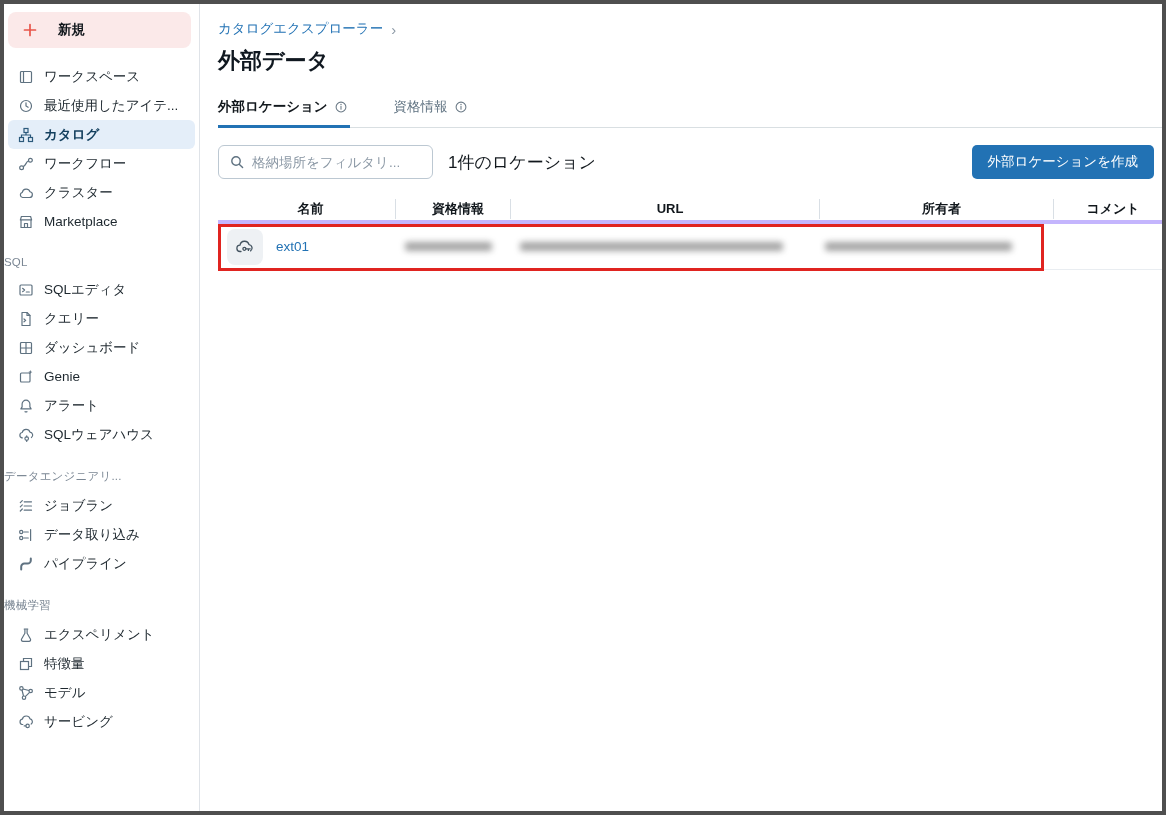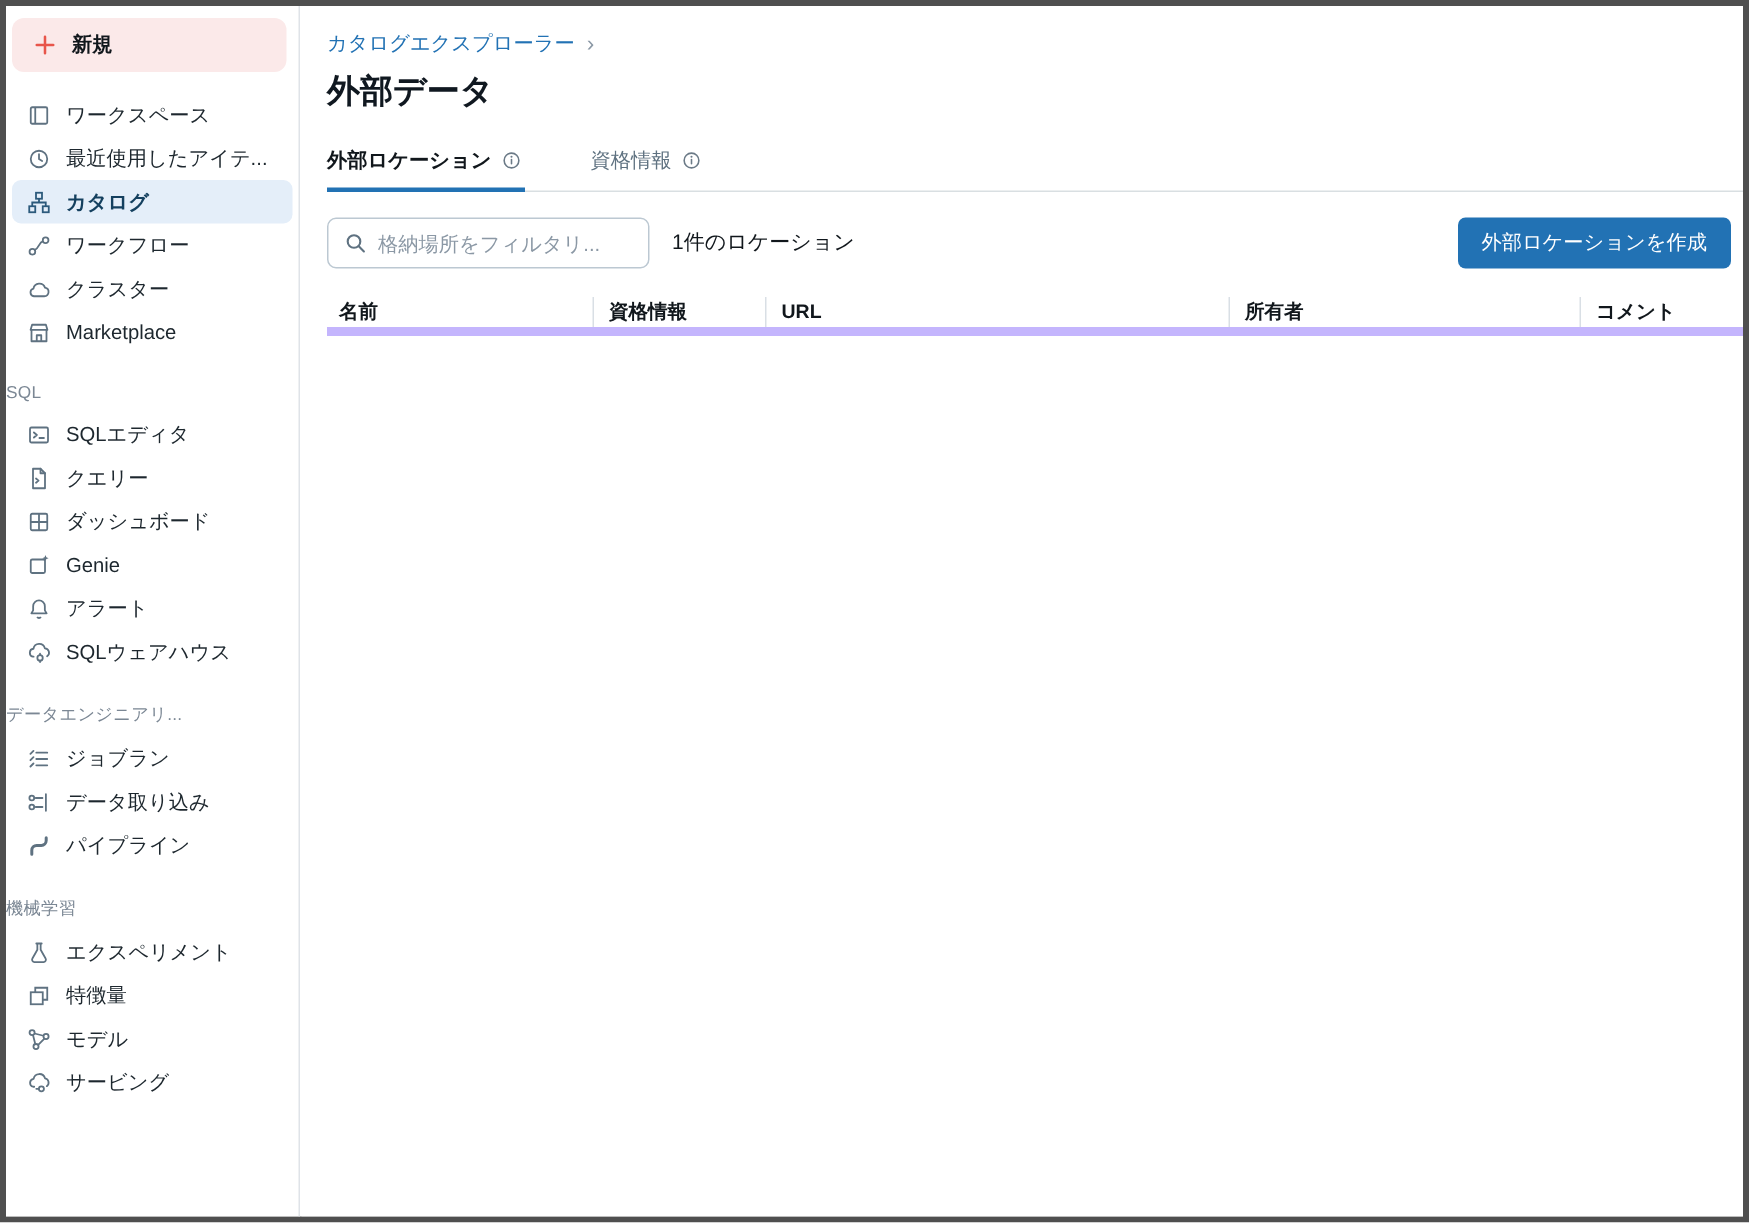--- a/index.html
+++ b/index.html
@@ -12,21 +12,21 @@
     position:relative; width:1166px; height:815px;
     border:4px solid #4f4f4f; background:#fff; overflow:hidden;
   }
   
   .sidebar {
     position:absolute; left:0; top:0; bottom:0; width:196px;
     background:#fff; border-right:1px solid #dfe3e8; overflow:hidden;
     padding-top:8px;
   }
   .new-btn {
-    display:flex; align-items:center; gap:10px;
+    display:flex; align-items:center; gap:20px;
     margin:0 6px 14px 4px; height:36px; width:183px;
     background:#fbe9e9; border:none; border-radius:8px;
     padding-left:14px; cursor:pointer;
     font-family:inherit; font-size:13.5px; font-weight:700; color:#11171c;
   }
   .new-btn .icn { color:#e8554a; }
   .nav-item {
     display:flex; align-items:center; gap:10px;
     height:29px; margin:0 4px; padding-left:10px;
     border-radius:6px; font-size:13.5px; color:#1d272e; cursor:pointer;
@@ -68,29 +68,29 @@
     display:flex; align-items:center; gap:7px;
     width:215px; height:34px; border:1px solid #bcc8d2; border-radius:6px;
     padding:0 10px; background:#fff;
   }
   .search-box .icn { color:#5f7281; }
   .search-box input {
     border:none; outline:none; width:100%; font-family:inherit;
     font-size:13.5px; color:#11171c; background:transparent;
   }
   .search-box input::placeholder { color:#8b98a5; }
-  .count-text { margin-left:15px; font-size:14px; color:#11171c; }
+  .count-text { margin-left:15px; font-size:17px; color:#11171c; }
   .create-btn {
     margin-left:auto; height:34px; padding:0 16px;
     background:#2272b4; color:#fff; border:none; border-radius:5px;
     font-family:inherit; font-size:13.5px; cursor:pointer;
   }
   
   .table { margin:18px 0 0 17px; width:945px; }
-  .thead { display:flex; align-items:center; height:27px; border-bottom:6px solid #c4b5fd; }
+  .thead { display:flex; align-items:center; height:27px; border-bottom:4px solid #c4b5fd;text-align:center; }
   .th {
     font-size:13px; font-weight:700; color:#11171c;
     padding-left:10px; height:20px; line-height:20px;
     border-left:1px solid #d9dfe5; white-space:nowrap; overflow:hidden;
   }
   .th:first-child { border-left:none; padding-left:8px; }
   .th.c-comment { border-right:1px solid #d9dfe5; }
   .c-name { width:177px; } .c-credential { width:115px; } .c-url { width:309px; }
   .c-owner { width:234px; } .c-comment { flex:1; }
   .row-wrap { position:relative; display:flex; align-items:center; height:46px; border-bottom:1px solid #e9edf1; cursor:pointer; }
@@ -357,16 +357,39 @@
 
     <div class="table">
       <div class="thead" id="thead">
           <div class="th c-name">名前</div>
           <div class="th c-credential">資格情報</div>
           <div class="th c-url">URL</div>
           <div class="th c-owner">所有者</div>
           <div class="th c-comment">コメント</div>
         </div>
 
+      <div class="row-wrap">
+        <div class="cell c-name">
+          <span class="row-icon-box">
+            <svg viewBox="0 0 20 20" fill="none" stroke="currentColor" stroke-width="1.3" stroke-linecap="round" stroke-linejoin="round">
+              <path d="M6 14.5h-.8A3.2 3.2 0 0 1 5 8.1a4.6 4.6 0 0 1 9-.4 3.4 3.4 0 0 1 1.6 6.2"></path>
+              <circle cx="9.4" cy="11.8" r="1.5"></circle>
+              <path d="M10.9 11.8h4.3M13.4 11.8v1.6"></path>
+            </svg>
+          </span>
+          <a class="row-link">ext01</a>
+        </div>
+        <div class="cell c-credential">
+          <div class="blur-bar bar-credential"></div>
+        </div>
+        <div class="cell c-url">
+          <div class="blur-bar bar-url"></div>
+        </div>
+        <div class="cell c-owner">
+          <div class="blur-bar bar-owner"></div>
+        </div>
+        <div class="cell c-comment"></div>
+        <div class="red-box"></div>
+      </div>
     </div>
 
   </main>
 </div>
 
 </body></html>

